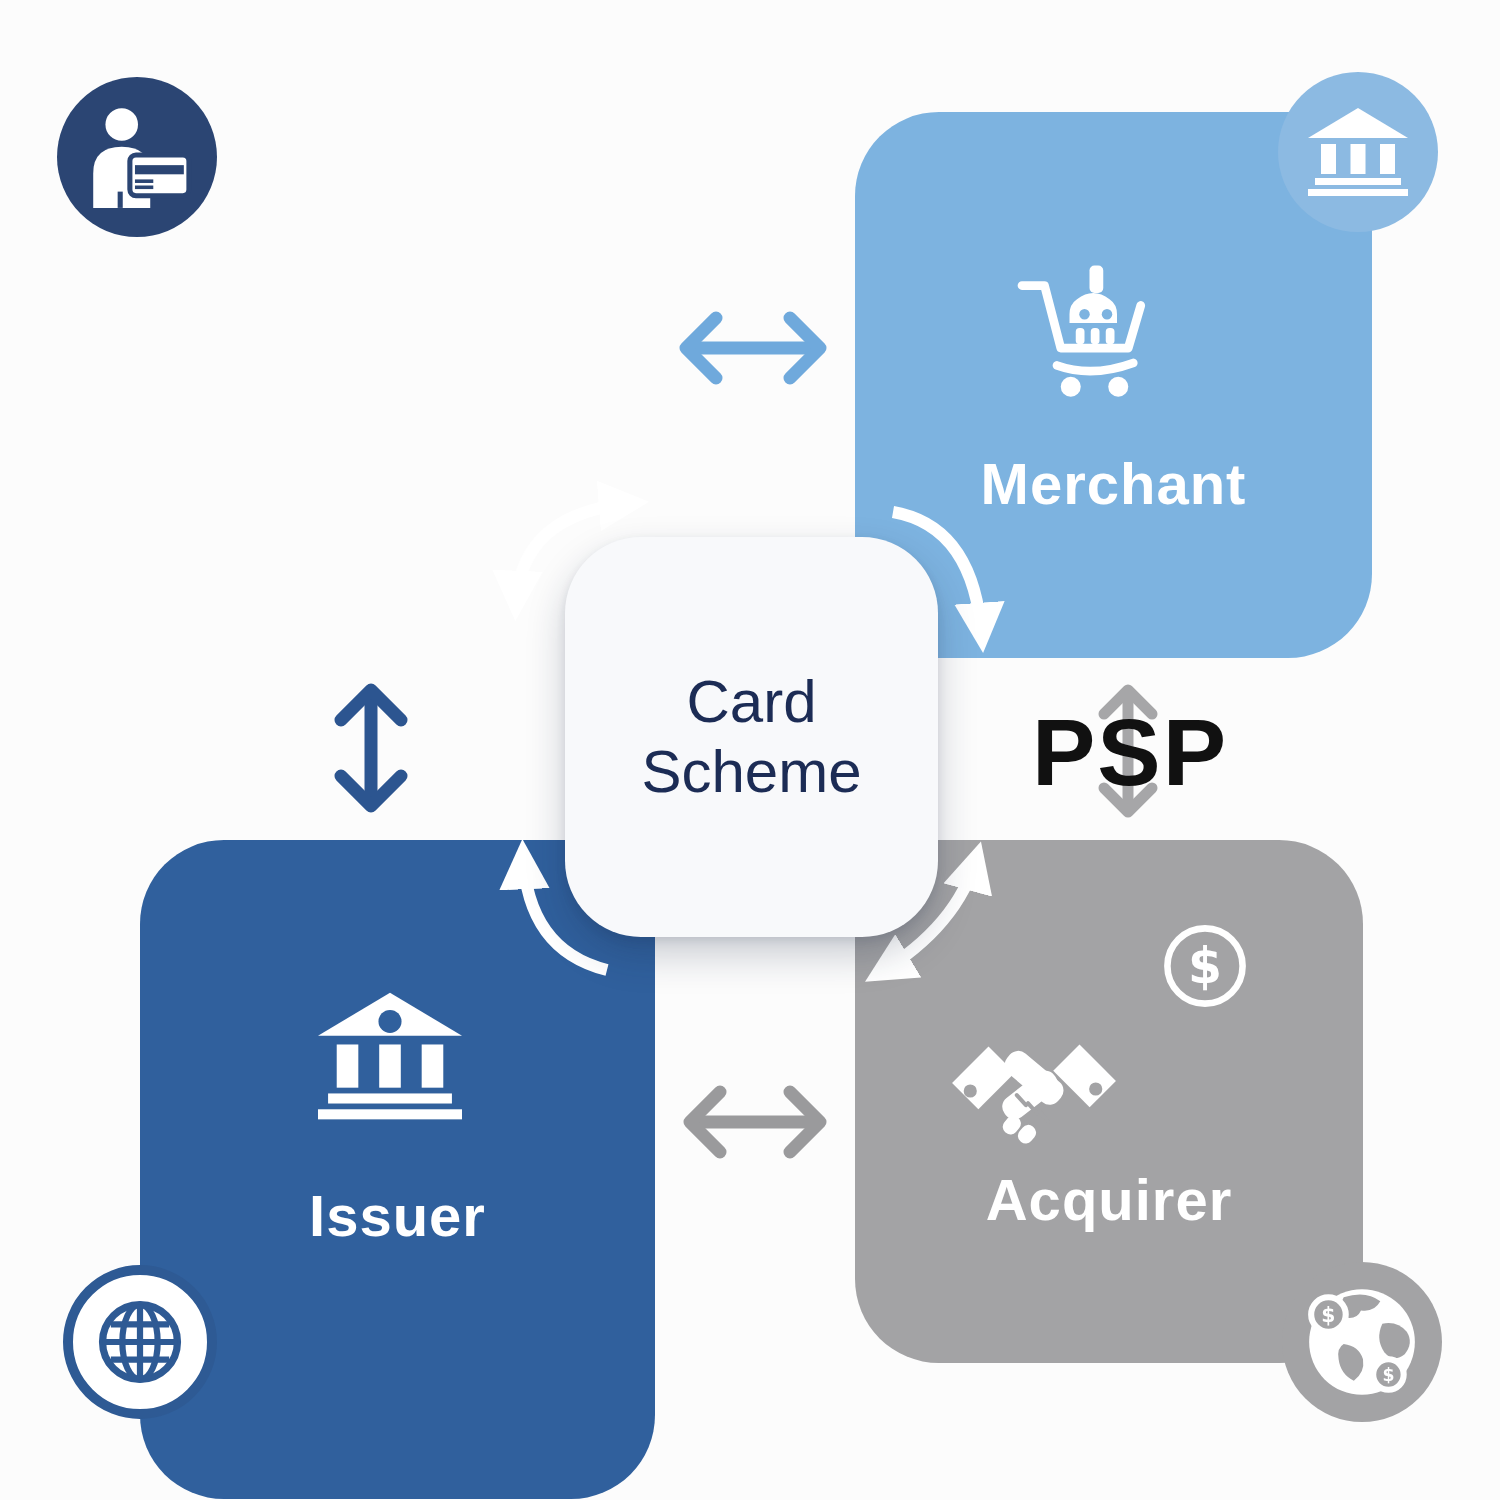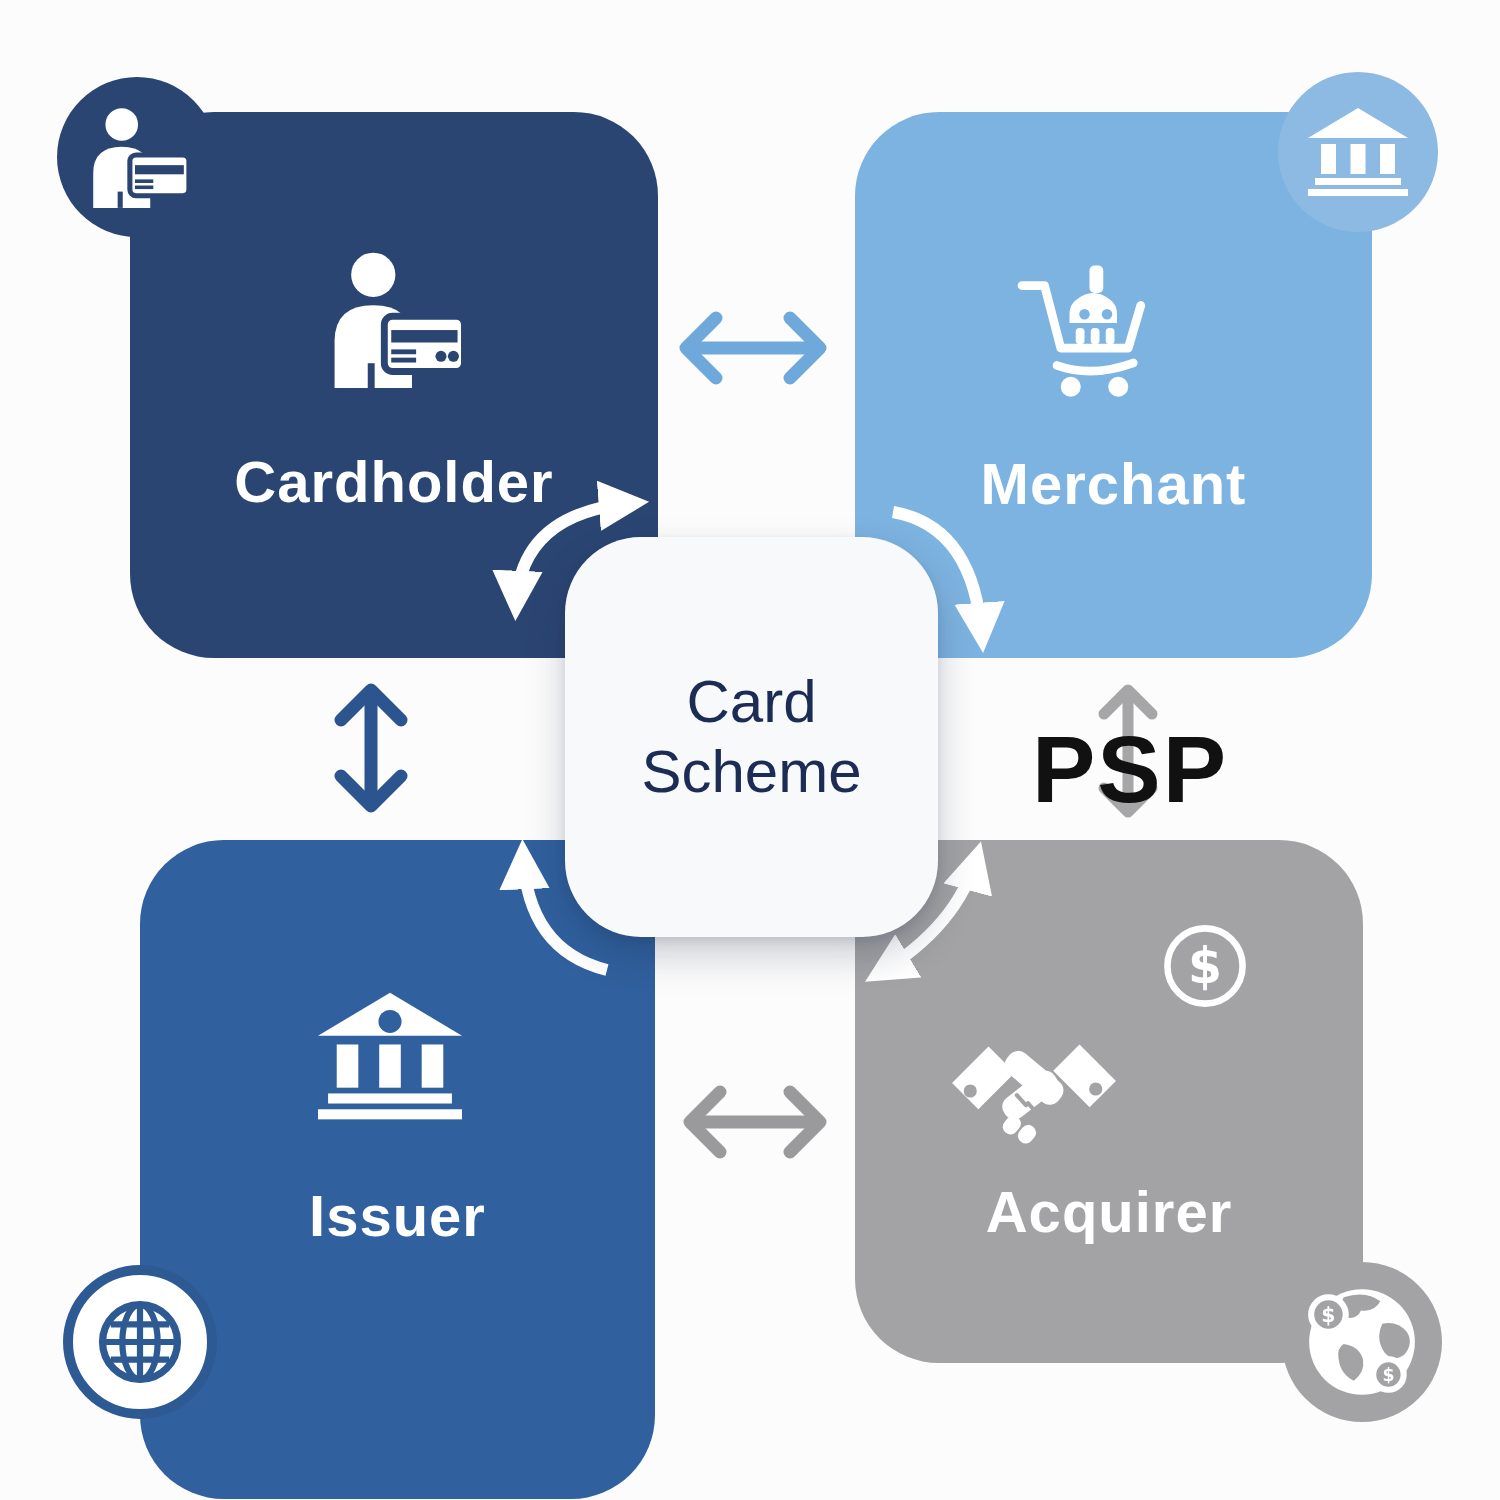--- a/index.html
+++ b/index.html
@@ -17,21 +17,21 @@
   .box-cardholder{left:130px;top:112px;width:528px;height:546px;background:var(--navy);}
   .box-merchant{left:855px;top:112px;width:517px;height:546px;background:var(--light-blue);}
   .box-issuer{left:140px;top:840px;width:515px;height:659px;background:var(--blue);}
   .box-acquirer{left:855px;top:840px;width:508px;height:523px;background:var(--gray);}
 
   .qlabel{position:absolute;left:0;right:0;text-align:center;color:#fff;font-weight:700;
           font-size:58px;letter-spacing:1px;}
   .box-cardholder .qlabel{top:336px;}
   .box-merchant .qlabel{top:338px;}
   .box-issuer .qlabel{top:342px;}
-  .box-acquirer .qlabel{top:338px;}
+  .box-acquirer .qlabel{top:326px;}
 
   .icon-wrap{position:absolute;}
   .ic-cardholder{left:188px;top:136px;width:152px;height:142px;color:var(--navy);}
   .ic-cart{left:153px;top:146px;width:158px;height:140px;color:var(--light-blue);}
   .ic-bank-issuer{left:178px;top:150px;width:144px;height:132px;color:var(--blue);}
   .ic-handshake{left:93px;top:176px;width:172px;height:150px;color:var(--gray);}
   .ic-dollar{left:303px;top:79px;width:94px;height:94px;}
 
   .badge{position:absolute;border-radius:50%;z-index:3;display:flex;align-items:center;justify-content:center;}
   .badge-tl{left:57px;top:77px;width:160px;height:160px;background:var(--navy);color:var(--navy);}
@@ -39,52 +39,36 @@
   .badge-bl{left:63px;top:1265px;width:154px;height:154px;background:#fff;border:10px solid var(--ring-blue);color:var(--ring-blue);}
   .badge-br{left:1282px;top:1262px;width:160px;height:160px;background:var(--gray);color:var(--gray);}
 
   .scheme-card{position:absolute;left:565px;top:537px;width:373px;height:400px;border-radius:76px;
     background:var(--card-bg);z-index:4;display:flex;align-items:center;justify-content:center;
     box-shadow:0 18px 38px rgba(25,35,65,.22),0 4px 10px rgba(25,35,65,.10);}
   .scheme-label{width:270px;text-align:center;color:var(--card-text);font-weight:400;font-size:60px;line-height:1.16;}
 
   .psp{position:absolute;left:1020px;top:693px;width:220px;height:118px;z-index:3;
     display:flex;align-items:center;justify-content:center;color:var(--psp-text);
-    font-size:95px;font-weight:600;letter-spacing:2px;margin-top:17px;}
+    font-size:95px;font-weight:600;letter-spacing:2px;}
 
   .overlay{position:absolute;left:0;top:0;width:1500px;height:1500px;z-index:2;}
   .st-arrow{fill:none;stroke-linecap:round;stroke-linejoin:round;}
   .a-blue{stroke:var(--arrow-blue);stroke-width:13px;}
   .a-navy{stroke:var(--arrow-navy);stroke-width:13px;}
   .a-gray{stroke:var(--arrow-gray);stroke-width:13px;}
   .a-psp{stroke:var(--psp-arrow);stroke-width:11px;}
   .a-white{stroke:#fff;stroke-width:12px;fill:none;}
   svg{display:block;width:100%;height:100%;}
 </style>
 </head>
 <body>
 
 <div class="canvas">
 
-  <div class="qbox box-cardholder">
-    <div class="icon-wrap ic-cardholder">
-      <svg viewBox="0 0 110 100">
-        <circle cx="40" cy="18" r="16" fill="#fff"></circle>
-        <path d="M12,100 V66 Q12,40 40,40 Q68,40 68,66 V100 Z" fill="#fff"></path>
-        <rect x="36" y="82" width="5" height="18" fill="currentColor"></rect>
-        <rect x="48" y="48" width="58" height="40" rx="6" fill="#fff" stroke="currentColor" stroke-width="5"></rect>
-        <rect x="53" y="58" width="48" height="9" fill="currentColor"></rect>
-        <rect x="53" y="72" width="18" height="3.5" fill="currentColor"></rect>
-        <rect x="53" y="78" width="18" height="3.5" fill="currentColor"></rect>
-        <circle cx="89" cy="77" r="4" fill="currentColor"></circle>
-        <circle cx="98" cy="77" r="4" fill="currentColor"></circle>
-      </svg>
-    </div>
-    <div class="qlabel">Cardholder</div>
-  </div>
 
   <div class="qbox box-merchant">
     <div class="icon-wrap ic-cart">
       <svg viewBox="0 0 120 112">
         <path d="M8,22 H26 L39,72 H93 L103,38" stroke="#fff" stroke-width="7" fill="none" stroke-linecap="round" stroke-linejoin="round"></path>
         <path d="M36,86 Q64,96 97,84" stroke="#fff" stroke-width="7" fill="none" stroke-linecap="round"></path>
         <circle cx="47" cy="103" r="8" fill="#fff"></circle>
         <circle cx="85" cy="103" r="8" fill="#fff"></circle>
         <rect x="62" y="6" width="11" height="22" rx="4" fill="#fff"></rect>
         <path d="M46,52 v-7 q0,-8 6,-12 q13,-10 26,0 q6,4 6,12 v7 z" fill="#fff"></path>

